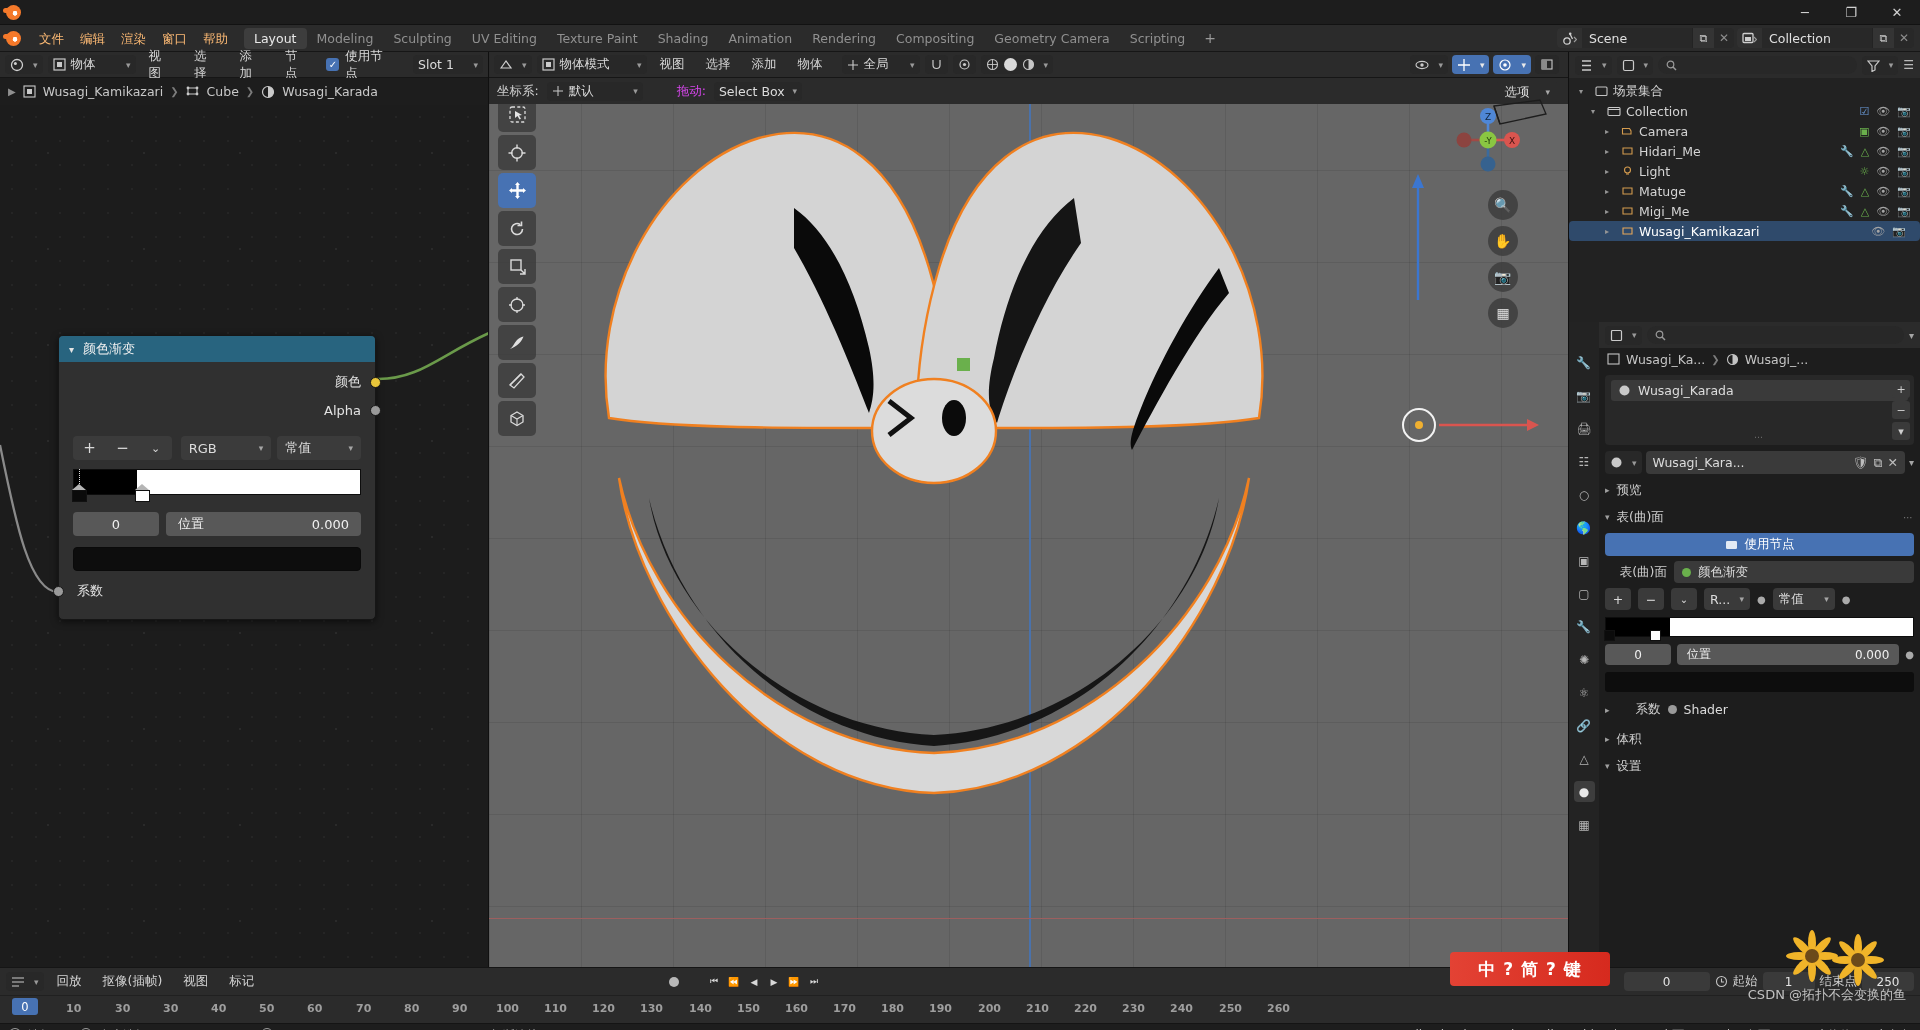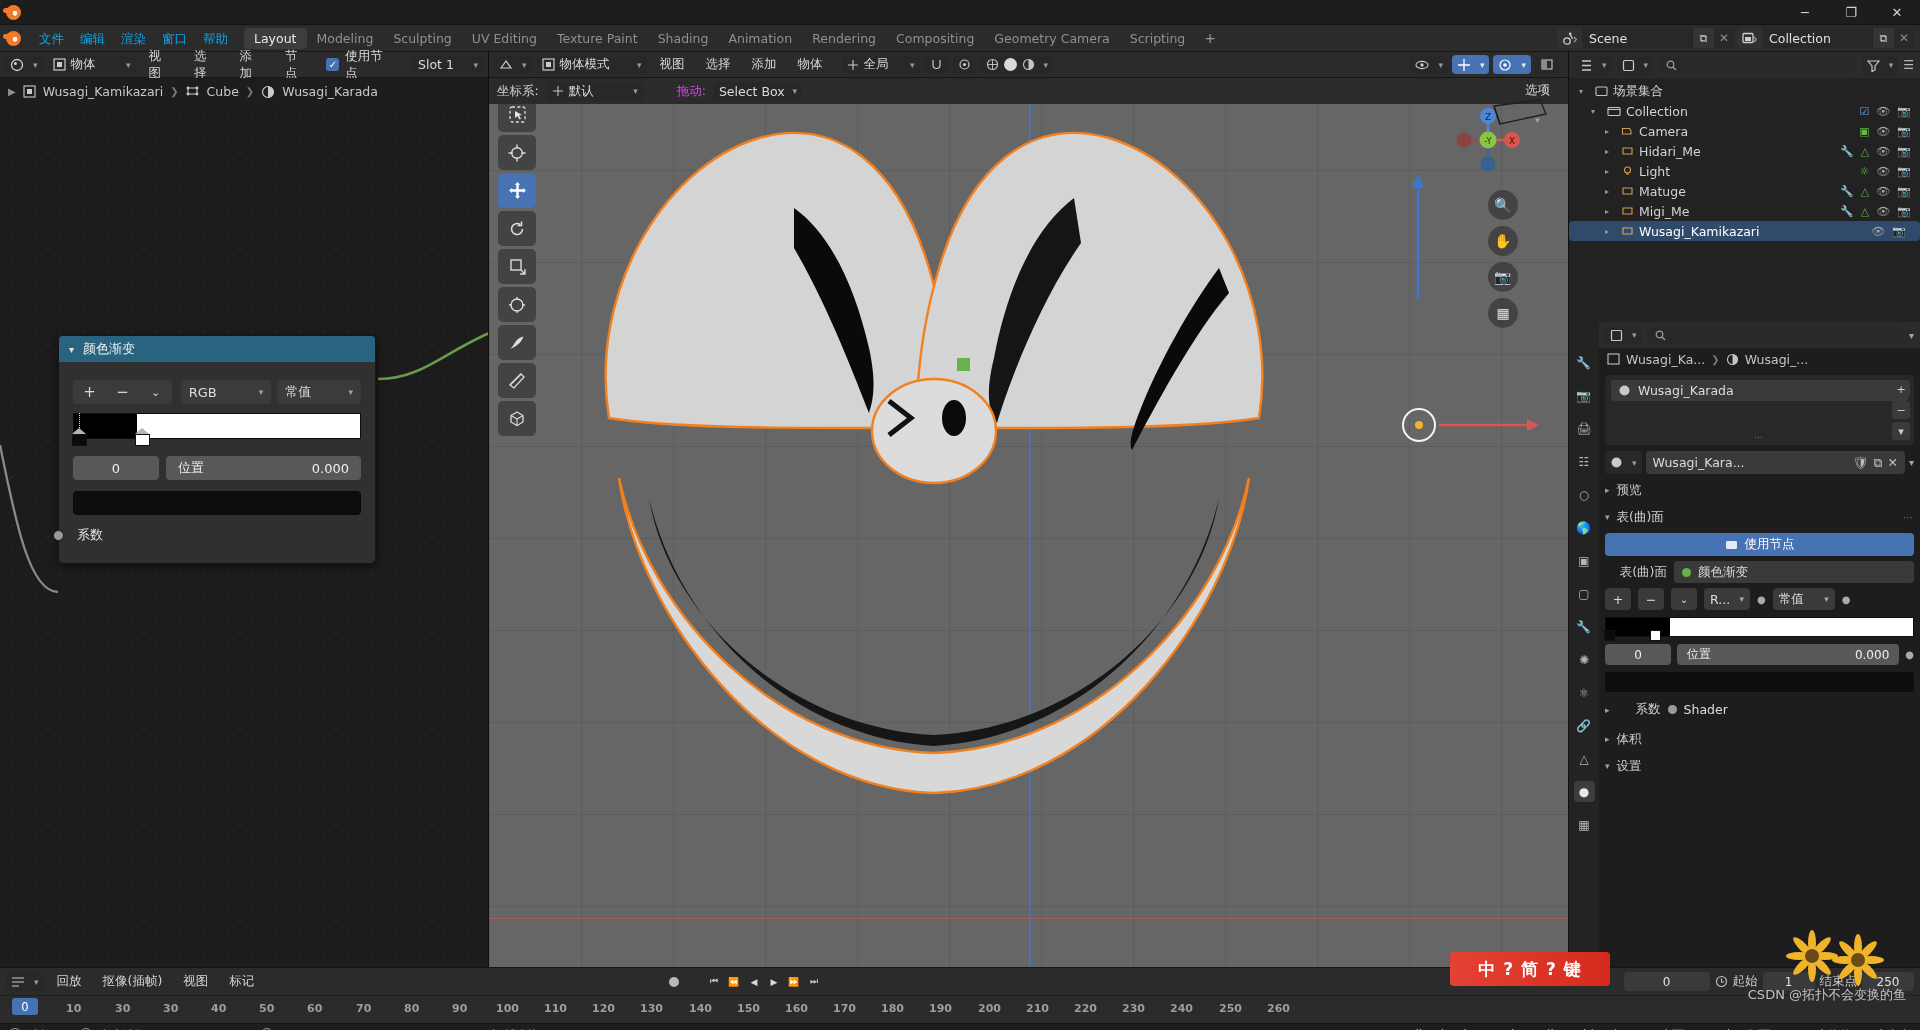--- a/index.html
+++ b/index.html
@@ -25,21 +25,21 @@
   .blender-logo { width:15px; height:15px; border-radius:50%;
       background:radial-gradient(circle at 60% 55%, #fff 0 2.2px, #f5792a 2.6px 100%);
       position:relative; flex:none;}
   .blender-logo:after{ content:""; position:absolute; left:-3px; top:3px; width:9px;height:5px;
       background:#f5792a; border-radius:4px 0 0 4px;}
 
   
   #menubar { height:27px; background:#2b2b2b; display:flex; align-items:center;
              padding-left:6px; border-bottom:1px solid #161616; }
   #menubar .blender-logo { margin-right:10px; }
-  .menu-item { padding:0 8px; height:21px; line-height:21px; color:#0ea5e9; font-size:12.5px; border-radius:3px;text-align:center;}
+  .menu-item { padding:0 8px; height:21px; line-height:21px; color:#fdba74; font-size:12.5px; border-radius:3px;text-align:center;}
   .wstab { padding:0 10px; height:21px; line-height:21px; font-size:12.5px; color:#909090; border-radius:4px; }
   .wstab.active { background:#3d3d3d; color:#e9e9e9; }
   .ws-plus { padding:0 9px; color:#9a9a9a; font-size:14px; }
 
   .mb-right { margin-left:auto; display:flex; align-items:center; gap:3px; padding-right:6px; }
   .idblock { display:flex; align-items:center; height:20px; background:#282828; border-radius:4px; overflow:hidden;}
   .idblock .icn { width:25px; height:20px; display:flex; align-items:center; justify-content:center;
                   background:#303030; color:#c9c9c9; font-size:11px; gap:1px;}
   .idblock .nm { padding:0 10px 0 7px; font-size:12.5px; color:#e0e0e0; min-width:110px; }
   .idblock .btn2 { width:22px; height:20px; display:flex; align-items:center; justify-content:center;
@@ -118,21 +118,21 @@
              text-shadow:0 1px 2px rgba(0,0,0,.6); }
   .tool-col { position:absolute; left:9px; top:19px; width:38px; display:flex; flex-direction:column; gap:3px;}
   .tbtn { width:38px;height:35px; background:#3b3b3bcc; border-radius:5px; display:flex;
           align-items:center;justify-content:center; color:#dadada;}
   .tbtn.active { background:#4772b3; color:#fff; }
   .gizmo { position:absolute; right:42px; top:24px; width:76px; height:76px; }
   .navbtns { position:absolute; right:50px; top:112px; display:flex; flex-direction:column; gap:6px;}
   .navb { width:30px;height:30px;border-radius:50%; background:#3b3b3bcc; display:flex;
           align-items:center;justify-content:center;color:#e0e0e0;font-size:14px;}
   .opt-pill { position:absolute; right:10px; top:4px; height:20px; background:#2c2c2cdd; border-radius:4px;
-              display:flex;align-items:center;gap:16px;padding:0 8px;font-size:12.5px;color:#dcdcdc;flex-direction:column;}
+              display:flex;align-items:center;gap:16px;padding:0 8px;font-size:12.5px;color:#dcdcdc;}
   .vp-subhdr { position:absolute; left:0; right:0; top:0; height:26px; background:#2b2b2b;
                display:flex; align-items:center; gap:8px; padding:0 8px; }
 
   
   #rightcol { width:352px; display:flex; flex-direction:column; background:#1d1d1d; border-left:1px solid #101010;}
   #outliner { height:270px; background:#222; display:flex; flex-direction:column; }
   .out-hdr { height:26px; background:#2b2b2b; display:flex; align-items:center; gap:5px; padding:0 6px; flex:none;}
   .searchbox { flex:1; height:18px; background:#282828; border-radius:9px; display:flex; align-items:center;
                gap:5px; padding:0 8px; color:#8a8a8a; font-size:11.5px;}
   .out-list { flex:1; overflow:hidden; padding-top:3px; font-size:12.5px;}
@@ -332,20 +332,28 @@
         <path d="M378 274 C 420 274, 440 250, 489 228" stroke="#6a9a4a" stroke-width="2.6" fill="none"></path>
         <path d="M58 487 C 30 487, 16 420, 0 340" stroke="#8a8a8a" stroke-width="2.3" fill="none"></path>
       </svg>
 
       <div class="node">
         <div class="node-hdr">
           <span class="chev">▾</span>
           <span>颜色渐变</span>
         </div>
         <div class="node-body">
+          <div class="sockrow">
+            <span>颜色</span>
+            <span class="sock right" style="background:#e8c53a; top:9px"></span>
+          </div>
+          <div class="sockrow">
+            <span>Alpha</span>
+            <span class="sock right" style="background:#9a9a9a; top:9px"></span>
+          </div>
 
           <div class="btnrow">
             <div class="nbtn first">+</div>
             <div class="nbtn">−</div>
             <div class="nbtn" style="border-radius:0 4px 4px 0;font-size:11px">⌄</div>
             <div style="width:9px"></div>
             <div class="ndrop" style="width:93px">
               <span>RGB</span>
               <span style="font-size:9px;color:#a5a5a5">▾</span>
             </div>

